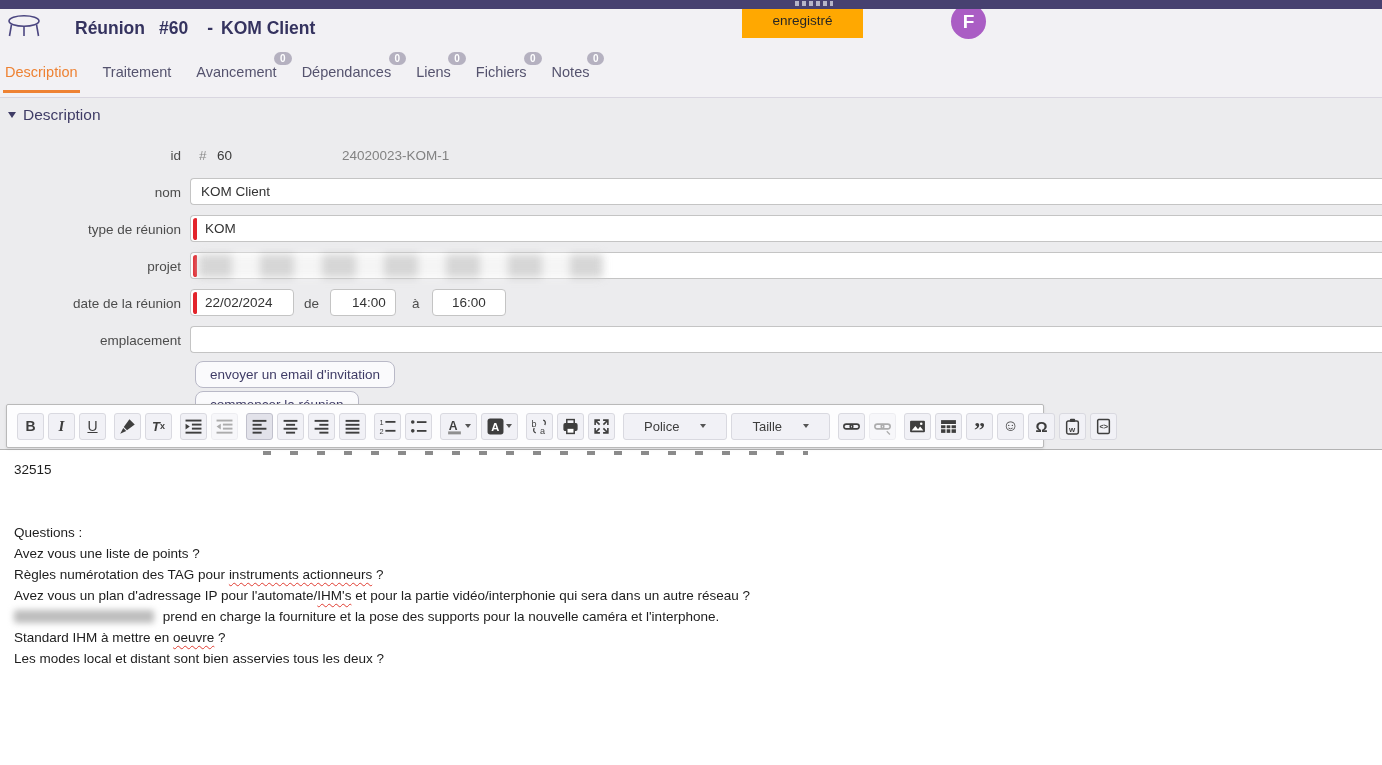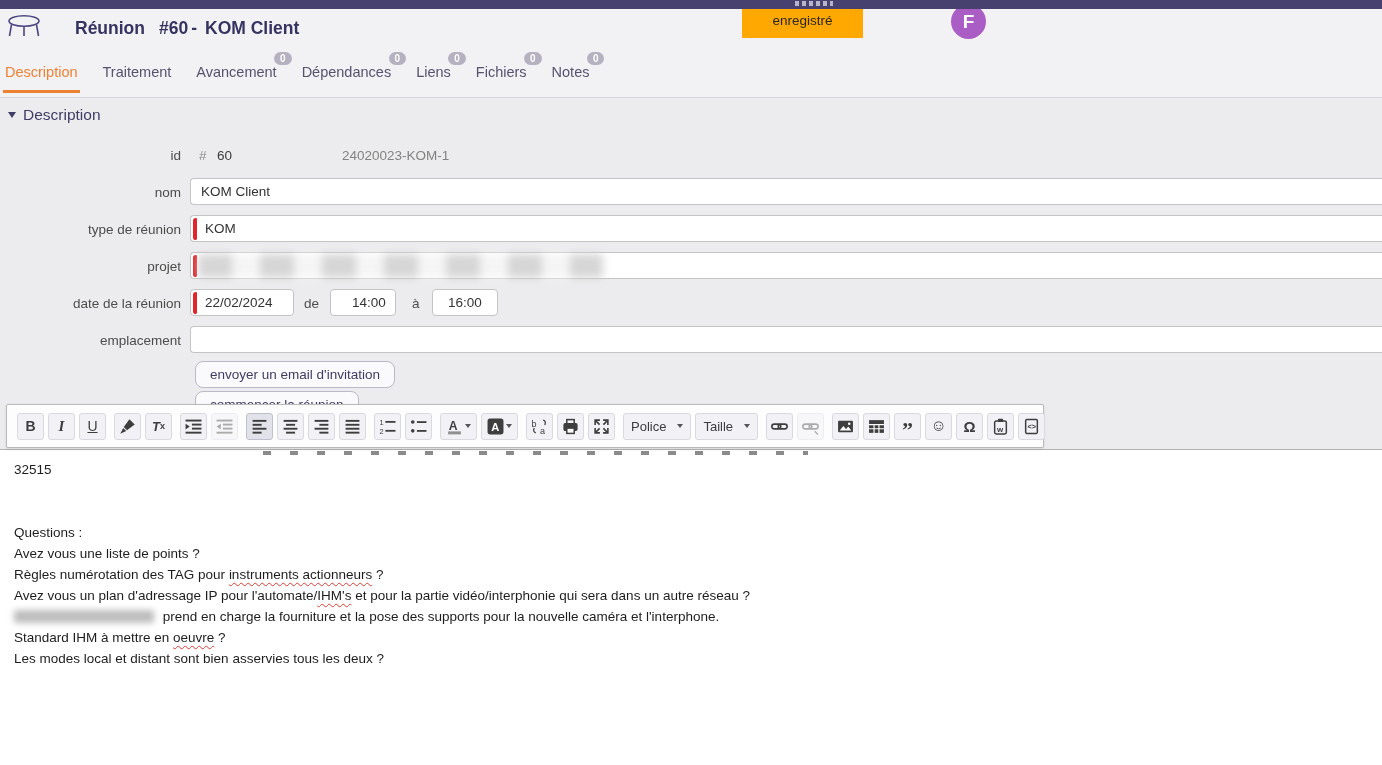--- a/index.html
+++ b/index.html
@@ -9,21 +9,21 @@
   
   .topbar { position:absolute; left:0; top:0; width:100%; height:9px; background:#474170; z-index:3; }
   .topfrag { position:absolute; left:795px; top:1px; width:38px; height:5px;
              background:repeating-linear-gradient(90deg,#c9c9d8 0 4px,transparent 4px 7px); opacity:.85; }
 
   
   .appheader { position:absolute; left:0; top:9px; width:100%; height:89px; background:#f2f1f4;
                border-bottom:1px solid #d9d6e0; z-index:2; }
   .table-icon { position:absolute; left:6px; top:4px; }
   .ptitle { position:absolute; left:75px; top:9px; font-size:17.5px; font-weight:bold; color:#35335f; }
-  .ptitle .gap1 { margin-right:14px;margin-top:28px; } .ptitle .gap2 { margin-right:3px; } .ptitle .gap3 { margin-right:8px; }
+  .ptitle .gap1 { margin-right:14px;margin-top:28px; } .ptitle .gap2 { margin-right:19px; } .ptitle .gap3 { margin-right:8px; }
   .savebtn { position:absolute; left:742px; top:-6px; width:121px; height:35px; background:#ffa801;
              border:none; font-size:13.5px; color:#262626; font-family:inherit; cursor:pointer; }
   .avatar { position:absolute; left:951px; top:-5px; width:35px; height:35px; border-radius:50%;
             background:#aa5dc4; color:#fff; font-size:19px; font-weight:bold;
             display:flex; align-items:center; justify-content:center; cursor:pointer; }
 
   .tabs { position:absolute; left:3px; top:46px; display:flex; gap:21px; }
   .tab { position:relative; font-size:14.5px; color:#55536e; padding:9px 2px 13px; cursor:pointer; text-decoration:none; }
   .tab.active { color:#ee8233; border-bottom:3px solid #ee8233; padding-bottom:10px; }
   .badge { position:absolute; top:-3px; right:-13px; background:#b5b1c0; color:#fff; font-size:10px;
@@ -56,21 +56,21 @@
                border:1px solid #b9b9b9; border-radius:2px; box-shadow:0 1px 3px rgba(0,0,0,.10);
                z-index:5; display:flex; align-items:center; padding:0 10px; }
   .tg { display:flex; gap:4px; margin-right:8px; }
   .tbtn { width:27px; height:27px; display:flex; align-items:center; justify-content:center;
           background:#f1f1f6; border:1px solid #d9d9e0; border-radius:3px; color:#3d3d3d;
           font-size:13px; cursor:pointer; font-family:inherit; }
   .tbtn svg { width:17px; height:17px; display:block; }
   .tbtn.active { background:#e2e2ea; border-color:#c0c0cc; }
   .tbtn.disabled { opacity:.42; cursor:default; }
   .tbtn.wide { width:37px; gap:2px; }
-  .tbtn.drop { width:auto; padding:0 7px; gap:11px;justify-content:center; }
+  .tbtn.drop { width:auto; padding:0 20px; gap:21px;justify-content:center; }
   .caret { width:0; height:0; border-left:3.5px solid transparent; border-right:3.5px solid transparent;
            border-top:4px solid #555; }
   .g-b { font-weight:bold; font-size:14px; }
   .g-i { font-style:italic; font-family:"Liberation Serif","DejaVu Serif",serif; font-size:15px; font-weight:bold; }
   .g-u { text-decoration:underline; font-size:14px; }
   .g-tx { font-size:13px; font-style:italic; font-weight:bold; }
   .g-tx sub { font-size:9px; font-style:normal; }
   .g-quote { font-family:"Liberation Serif","DejaVu Serif",serif; font-size:22px; font-weight:bold; line-height:10px; padding-top:8px; }
   .g-smiley { font-size:16px; } .g-omega { font-size:15px; font-weight:bold; }
 
@@ -153,21 +153,21 @@
   <label class="flabel" style="top:296px">date de la réunion</label>
   <div class="fwrap req-field" style="top:289px; width:104px">
     <span class="req"></span>
     <input value="22/02/2024" style="">
   </div>
   <span class="fstat" style="left:304px; top:296px; color:#4c4c4c">de</span>
   <div class="fwrap" style="top:289px; left:330px; width:66px">
     <input style="text-align: center; padding-left: 12px;" value="14:00">
   </div>
   <span class="fstat" style="left:412px; top:296px; color:#4c4c4c">à</span>
-  <div class="fwrap" style="top:289px; left:432px; width:66px">
+  <div class="fwrap" style="top:289px; left:432px; width:74px">
     <input style="text-align: center; padding-left: 0px;" value="16:00">
   </div>
 
   <label class="flabel" style="top:333px">emplacement</label>
   <div class="fwrap full" style="top:326px">
     <input value="" style="">
   </div>
 
   <button class="formbtn" style="top:361px">envoyer un email d'invitation</button>
   <button class="formbtn" style="top:391px; z-index:1">commencer la réunion</button>

